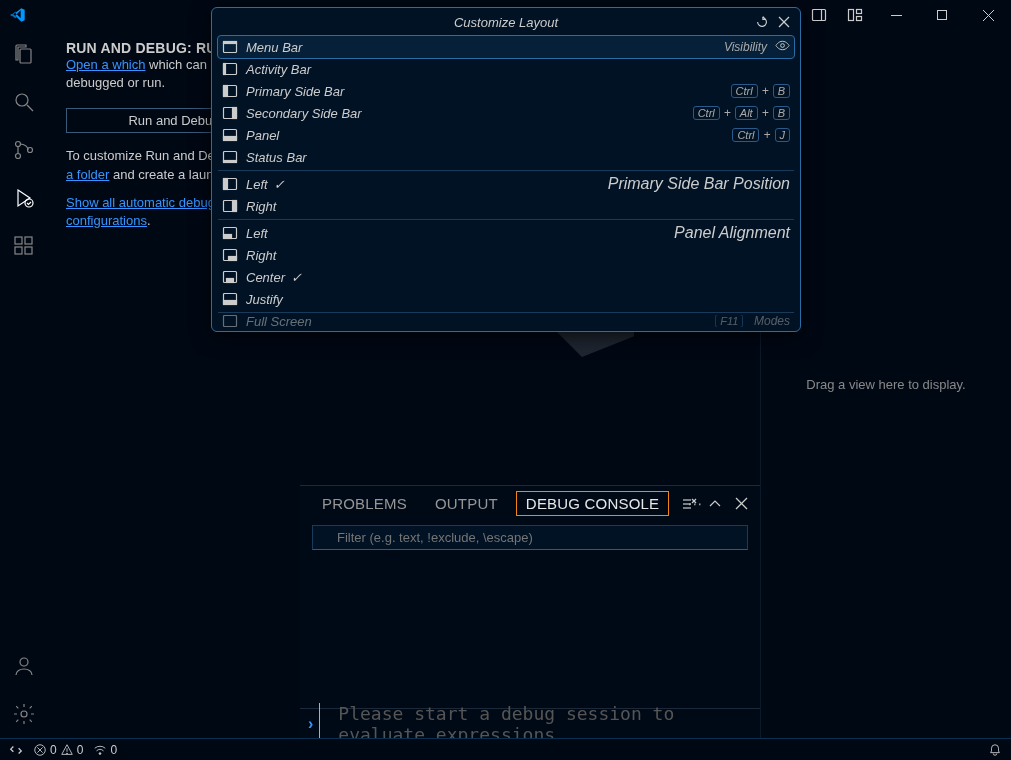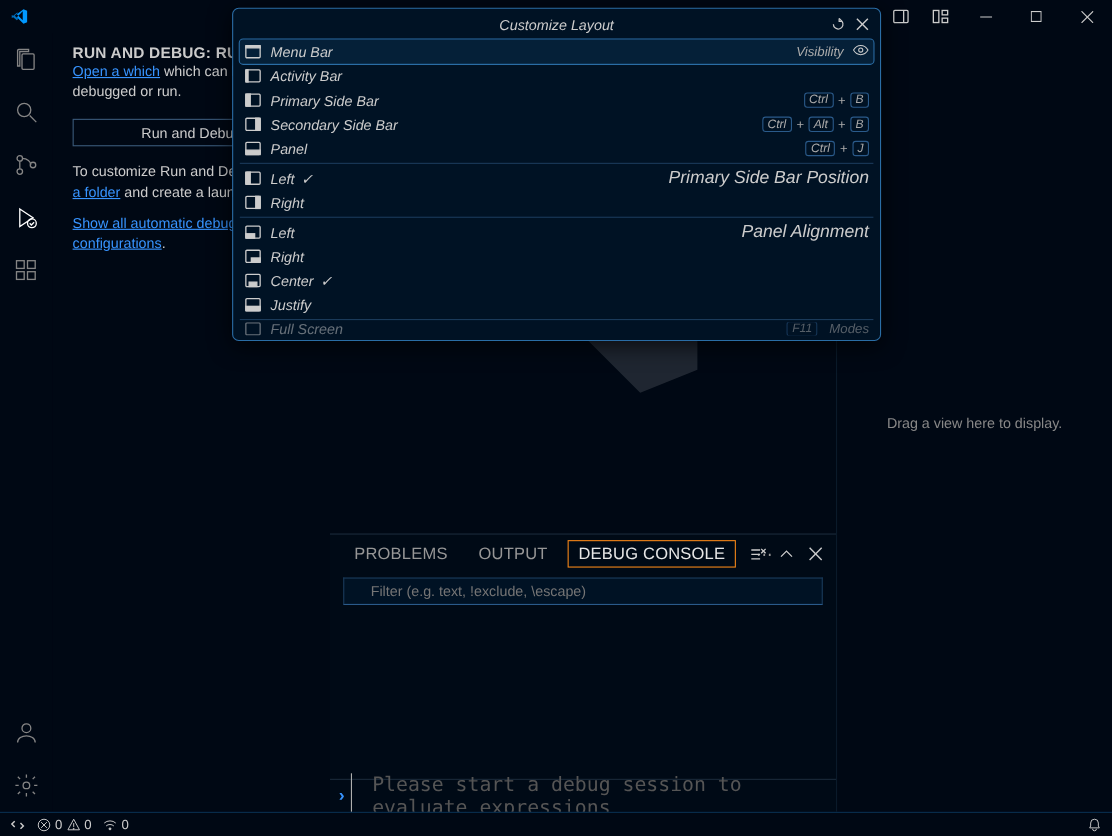--- a/index.html
+++ b/index.html
@@ -364,20 +364,29 @@
         </svg>
       </span>
     <span>Panel</span>
     <span class="row-right">
         <span class="kbd">Ctrl</span>
         <span class="plus">+</span>
         <span class="kbd">J</span>
       </span>
   </div>
 
+  <div class="popup-row">
+    <span class="row-icon">
+        <svg class="codicon" width="16" height="16" viewBox="0 0 16 16">
+          <rect x="1.5" y="2.5" width="13" height="11" rx="1"></rect>
+          <rect x="1.5" y="11.5" width="13" height="2" fill="currentColor"></rect>
+        </svg>
+      </span>
+    <span>Status Bar</span>
+  </div>
 
   <div class="popup-sep"></div>
 
   <div class="popup-row">
     <span class="row-icon">
         <svg class="codicon" width="16" height="16" viewBox="0 0 16 16">
           <rect x="1.5" y="2.5" width="13" height="11" rx="1"></rect>
           <rect x="1.5" y="2.5" width="4" height="11" fill="currentColor"></rect>
         </svg>
       </span>

